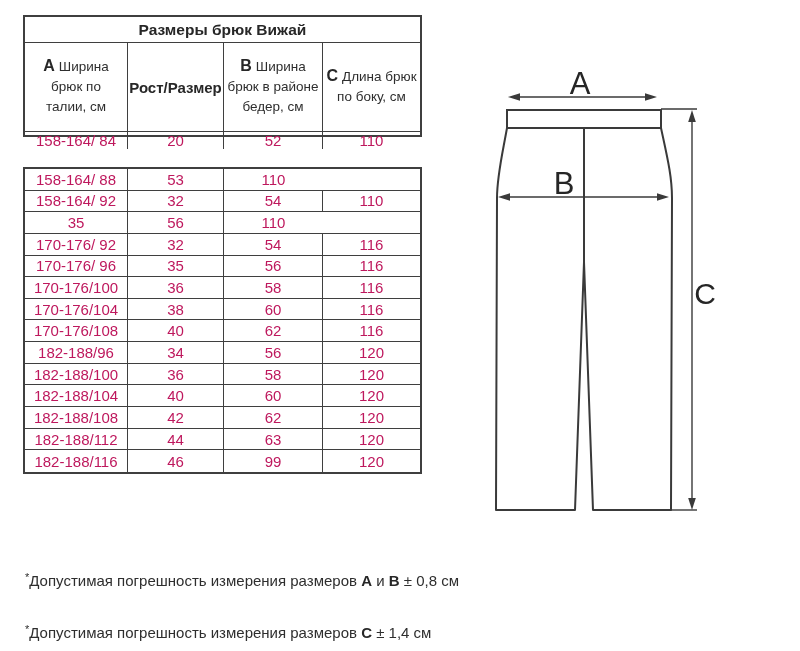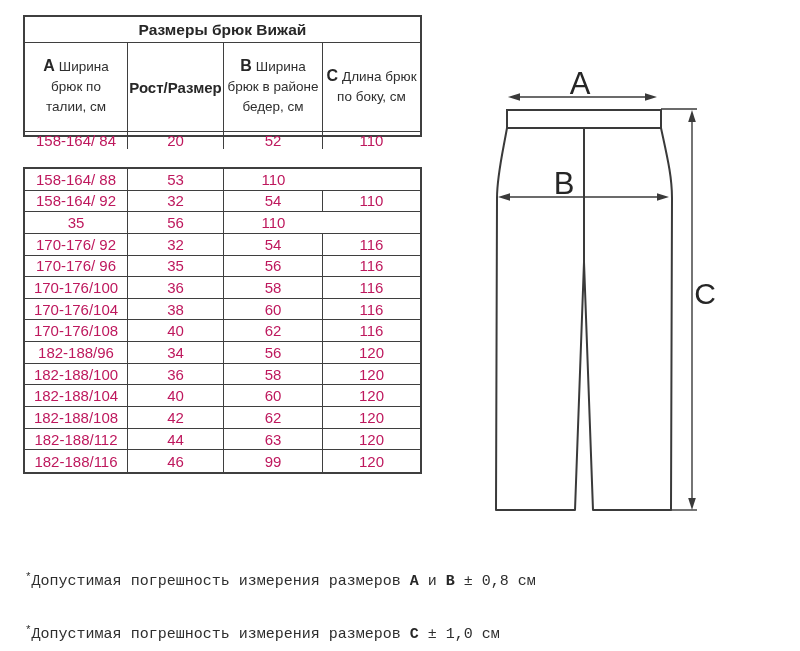--- a/index.html
+++ b/index.html
@@ -40,21 +40,21 @@
   .trow .tcell:last-child {border-right:none;}
   #row1 {flex:1 1 auto;}
   #t2 {top:167px; height:307px; display:grid; grid-auto-rows:1fr;}
   #t2 .trow:not(:last-child) {border-bottom:1.5px solid #3f3f3f;}
   #diagram {position:absolute; left:480px; top:60px;}
   #diagram text {
     font-family:"Liberation Sans","DejaVu Sans",sans-serif;
     fill:#262626;
   }
   #footnotes {position:absolute; left:25px; top:566px;}
-  .footnote {margin:0 0 26px 0; font-size:15px; line-height:22px; color:#2e2e2e;font-family:Liberation Mono, monospace;}
+  .footnote {margin:0 0 26px 0; font-size:15px; line-height:22px; color:#2e2e2e;}
   .footnote .sup {font-size:11px; vertical-align:5px;}
   .footnote .bold {font-weight:700; color:#272727;}
 </style>
 </head>
 <body>
 
 <div class="canvas">
 
   <div class="tbl" id="t1">
     <div class="title-row">Размеры брюк Вижай</div>
@@ -196,16 +196,16 @@
       <polygon points="212,50 208.2,62 215.8,62"></polygon>
       <polygon points="212,450 208.2,438 215.8,438"></polygon>
     </g>
     <text x="100" y="34" font-size="31" text-anchor="middle">A</text>
     <text x="84" y="134" font-size="31" text-anchor="middle">B</text>
     <text x="225" y="244" font-size="30" text-anchor="middle">C</text>
   </svg>
 
   <div id="footnotes">
       <p class="footnote"><span class="sup">*</span><span>Допустимая погрешность измерения размеров </span><span class="bold">A</span><span> и </span><span class="bold">B</span><span> ± 0,8 см</span></p>
-      <p class="footnote"><span class="sup">*</span><span>Допустимая погрешность измерения размеров </span><span class="bold">C</span><span> ± 1,0 см</span></p>
+      <p class="footnote"><span class="sup">*</span><span>Допустимая погрешность измерения размеров </span><span class="bold">C</span><span> ± 1,4 см</span></p>
     </div>
 
 </div>
 
 </body></html>

